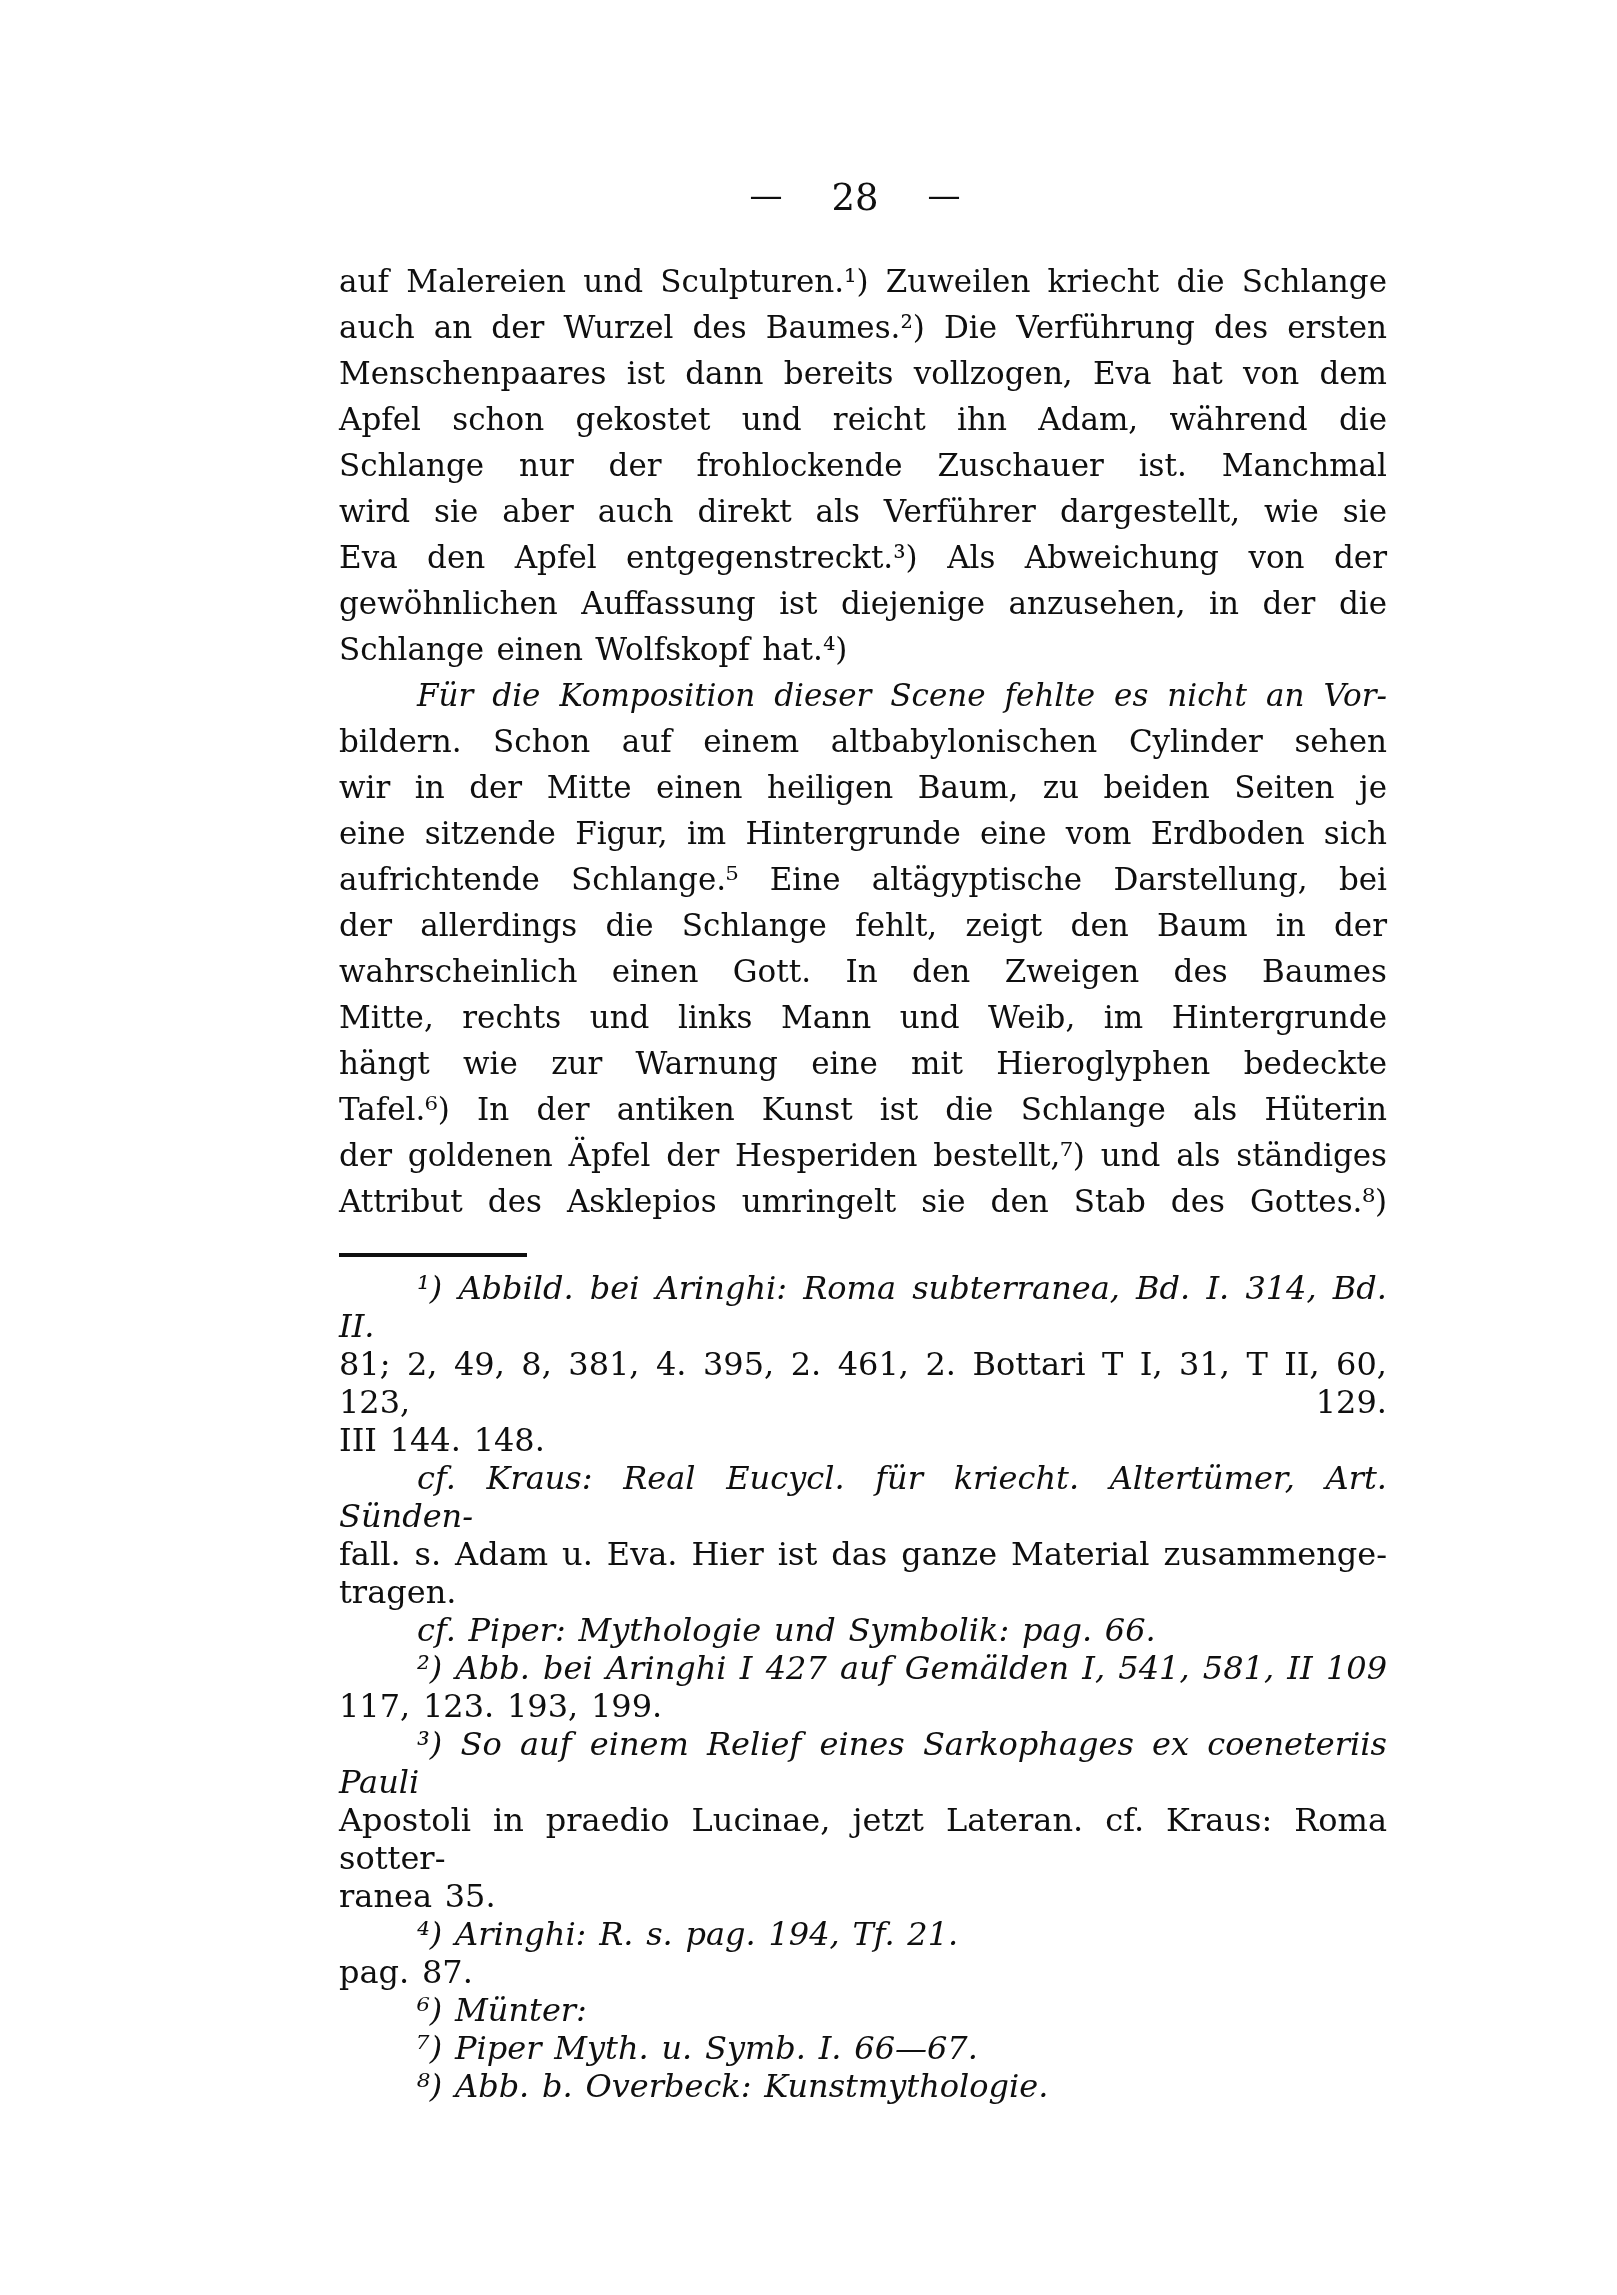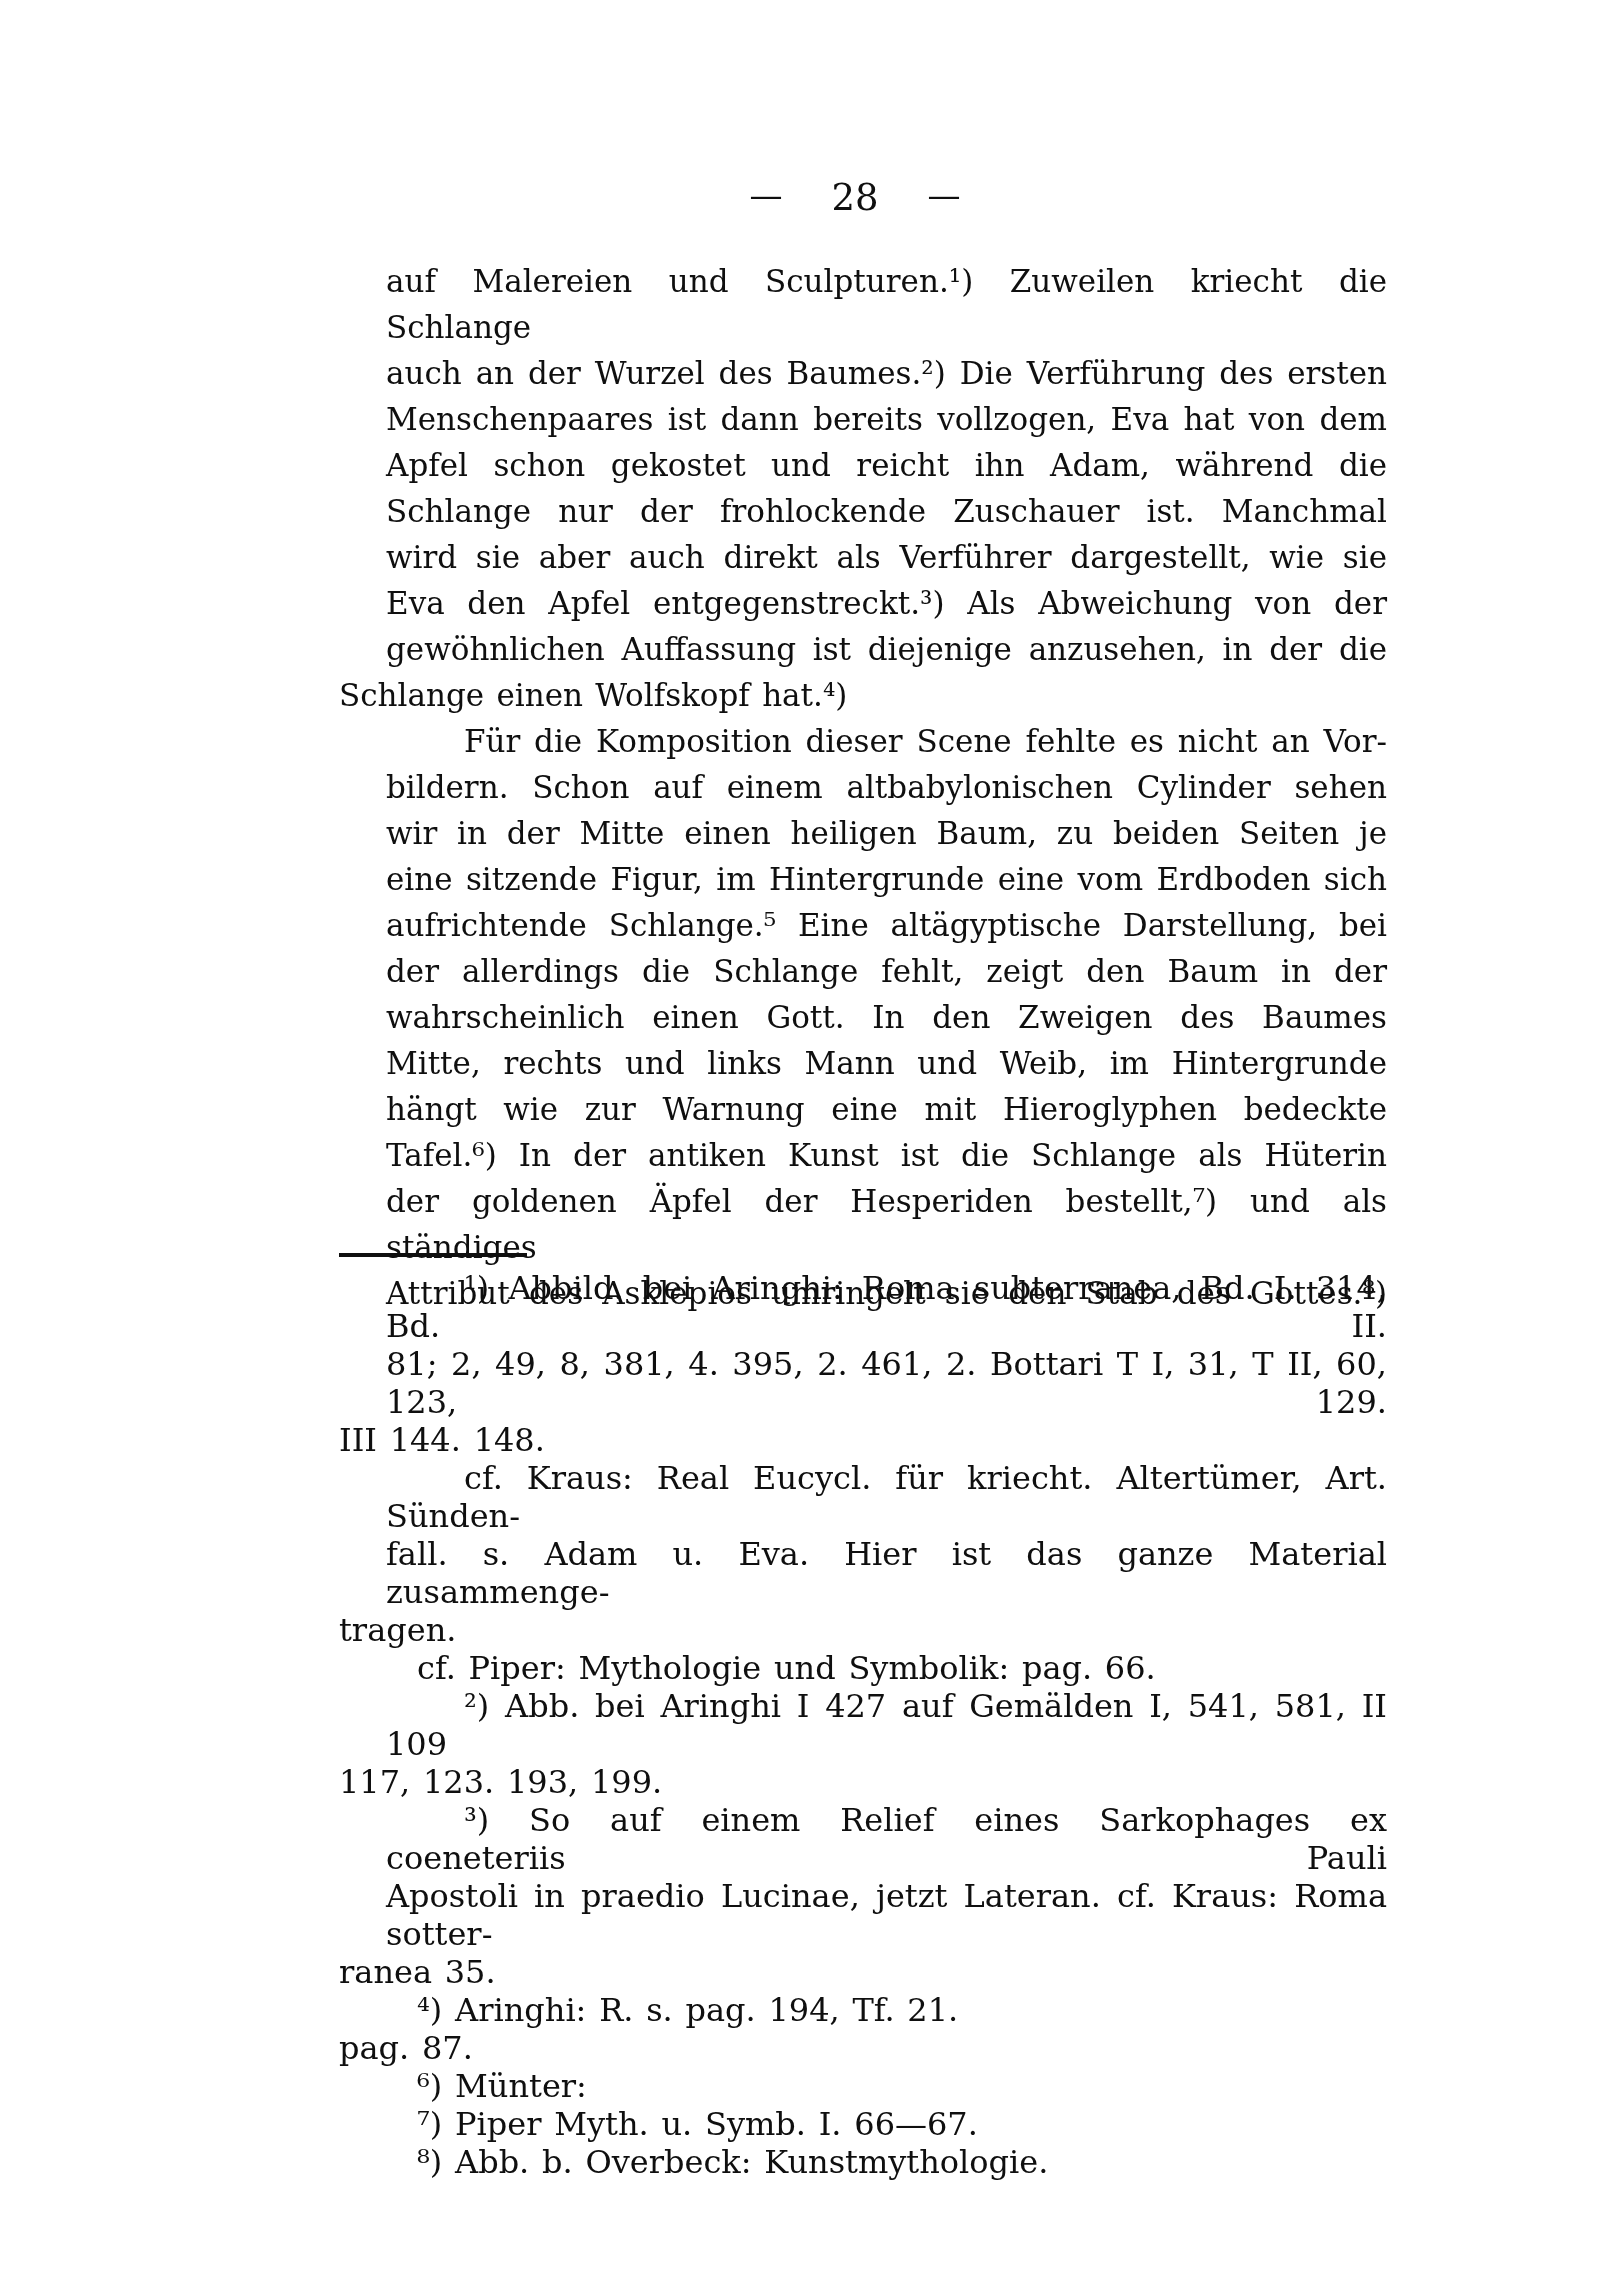--- a/index.html
+++ b/index.html
@@ -56,24 +56,24 @@
     line-height:38px;
     word-spacing:0.08em;
   }
   .ln{
     text-align:left;
     white-space:normal;
   }
   .j{
     text-align:justify;
     text-align-last:justify;
-    margin-left:47px;
   }
   .ind{
     text-indent:78px;
+    font-style:italic;
   }
   .fnrule{
     position:absolute;
     left:339px;
     top:1253px;
     width:188px;
     height:3.5px;
     background:var(--ink);
   }
 </style>

